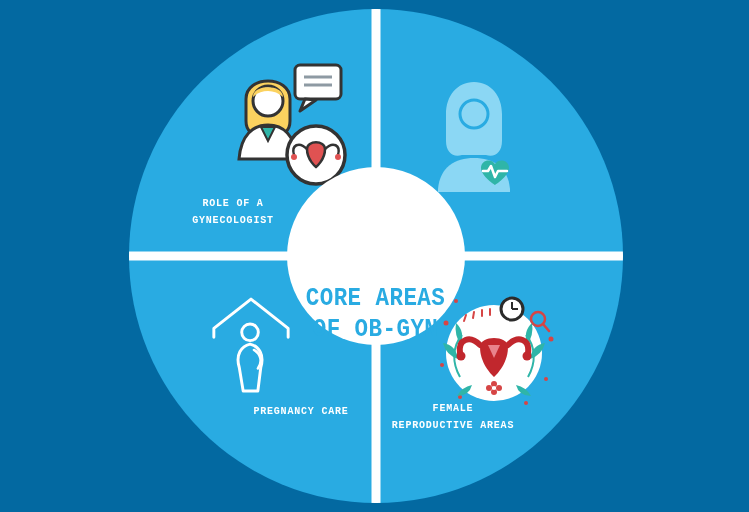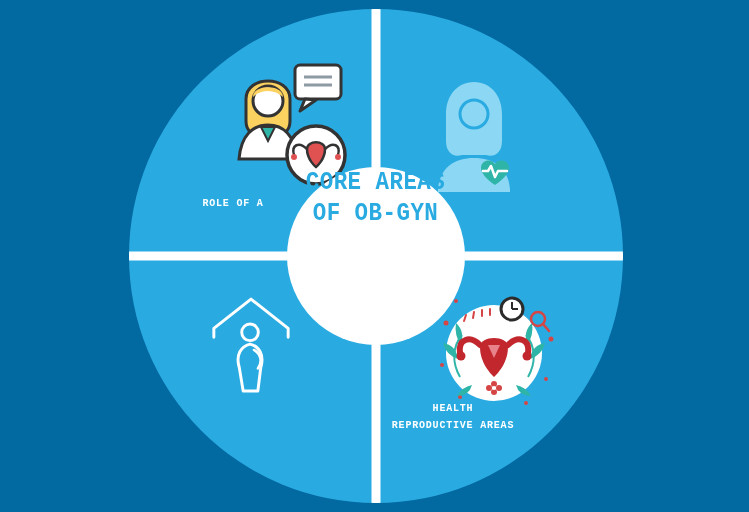--- a/index.html
+++ b/index.html
@@ -37,21 +37,21 @@
     transform: translateY(-50%);
   }
   .hub {
     position: absolute;
     left: 50%; top: 50%;
     width: 178px; height: 178px;
     border-radius: 50%;
     background: #ffffff;
     transform: translate(-50%, -50%);
     display: flex;
-    align-items: flex-start;
+    align-items: flex-end;
     justify-content: center;
     text-align: center;
     z-index: 5;
   }
   .hub-title {
     color: #29ABE2;
     font-weight: bold;
     font-size: 25px;
     letter-spacing: 0.5px;
     line-height: 1.25;
@@ -108,20 +108,21 @@
         <circle cx="93" cy="96" r="29" fill="#FFFFFF" stroke="#333333" stroke-width="3.5"></circle>
         <path d="M84,90 C76,82 68,86 71,96" fill="none" stroke="#333333" stroke-width="2.5" stroke-linecap="round"></path>
         <path d="M102,90 C110,82 118,86 115,96" fill="none" stroke="#333333" stroke-width="2.5" stroke-linecap="round"></path>
         <circle cx="71" cy="98" r="3" fill="#E05252"></circle>
         <circle cx="115" cy="98" r="3" fill="#E05252"></circle>
         <path d="M84,90 C84,81 102,81 102,90 C102,101 93,108 93,108 C93,108 84,101 84,90 Z" fill="#E05252" stroke="#333333" stroke-width="2.5"></path>
       </svg>
     </div>
     <div class="q-label label-tl">
       <span class="line">ROLE OF A</span>
+      <span class="line">GYNECOLOGIST</span>
     </div>
 
     <div class="q-icon icon-tr">
       <svg viewBox="0 0 90 115" xmlns="http://www.w3.org/2000/svg">
 
         <path d="M45,5 C28,5 17,19 17,37 L17,64 C17,75 24,81 33,78 L57,78 C66,81 73,75 73,64 L73,37 C73,19 62,5 45,5 Z" fill="#8BD7F4"></path>
 
         <circle cx="45" cy="37" r="14" fill="#8BD7F4" stroke="#29ABE2" stroke-width="3"></circle>
 
         <path d="M9,112 C11,90 26,81 45,81 C64,81 79,90 81,112 L81,115 L9,115 Z" fill="#8BD7F4"></path>
@@ -134,20 +135,23 @@
     <div class="q-icon icon-bl">
       <svg viewBox="0 0 90 110" xmlns="http://www.w3.org/2000/svg">
 
         <path d="M7,45 L7,36 L45,6 L83,36 L83,45" fill="none" stroke="#FFFFFF" stroke-width="3" stroke-linejoin="round" stroke-linecap="round"></path>
 
         <circle cx="44" cy="40" r="8.5" fill="none" stroke="#FFFFFF" stroke-width="3"></circle>
 
         <path d="M44,52 C35,54 29,63 33,76 L37,100 L52,100 L55,76 C59,63 53,54 44,52 Z" fill="none" stroke="#FFFFFF" stroke-width="3" stroke-linejoin="round"></path>
         <path d="M48,58 C55,62 57,70 52,77" fill="none" stroke="#FFFFFF" stroke-width="2.5" stroke-linecap="round"></path>
       </svg>
+    </div>
+    <div class="q-label label-bl">
+      <span class="line">PREGNANCY CARE</span>
     </div>
 
     <div class="q-icon icon-br">
       <svg viewBox="0 0 130 130" xmlns="http://www.w3.org/2000/svg">
 
         <circle cx="14" cy="38" r="2.5" fill="#D64545"></circle>
         <circle cx="10" cy="80" r="2" fill="#D64545"></circle>
         <circle cx="119" cy="54" r="2.5" fill="#D64545"></circle>
         <circle cx="114" cy="94" r="2" fill="#D64545"></circle>
         <circle cx="94" cy="118" r="2" fill="#D64545"></circle>
@@ -188,21 +192,21 @@
         <path d="M56,60 L68,60 L62,73 Z" fill="#E8838C"></path>
 
         <circle cx="62" cy="99" r="3" fill="#D64545"></circle>
         <circle cx="57" cy="103" r="3" fill="#D64545"></circle>
         <circle cx="67" cy="103" r="3" fill="#D64545"></circle>
         <circle cx="62" cy="107" r="3" fill="#D64545"></circle>
         <circle cx="62" cy="103" r="2" fill="#FFFFFF"></circle>
       </svg>
     </div>
     <div class="q-label label-br">
-      <span class="line">HEALTH</span>
+      <span class="line">FEMALE</span>
       <span class="line">REPRODUCTIVE AREAS</span>
     </div>
 
     <div class="hub">
       <div class="hub-title">
         <div>CORE AREAS</div>
         <div>OF OB-GYN</div>
       </div>
     </div>
 

